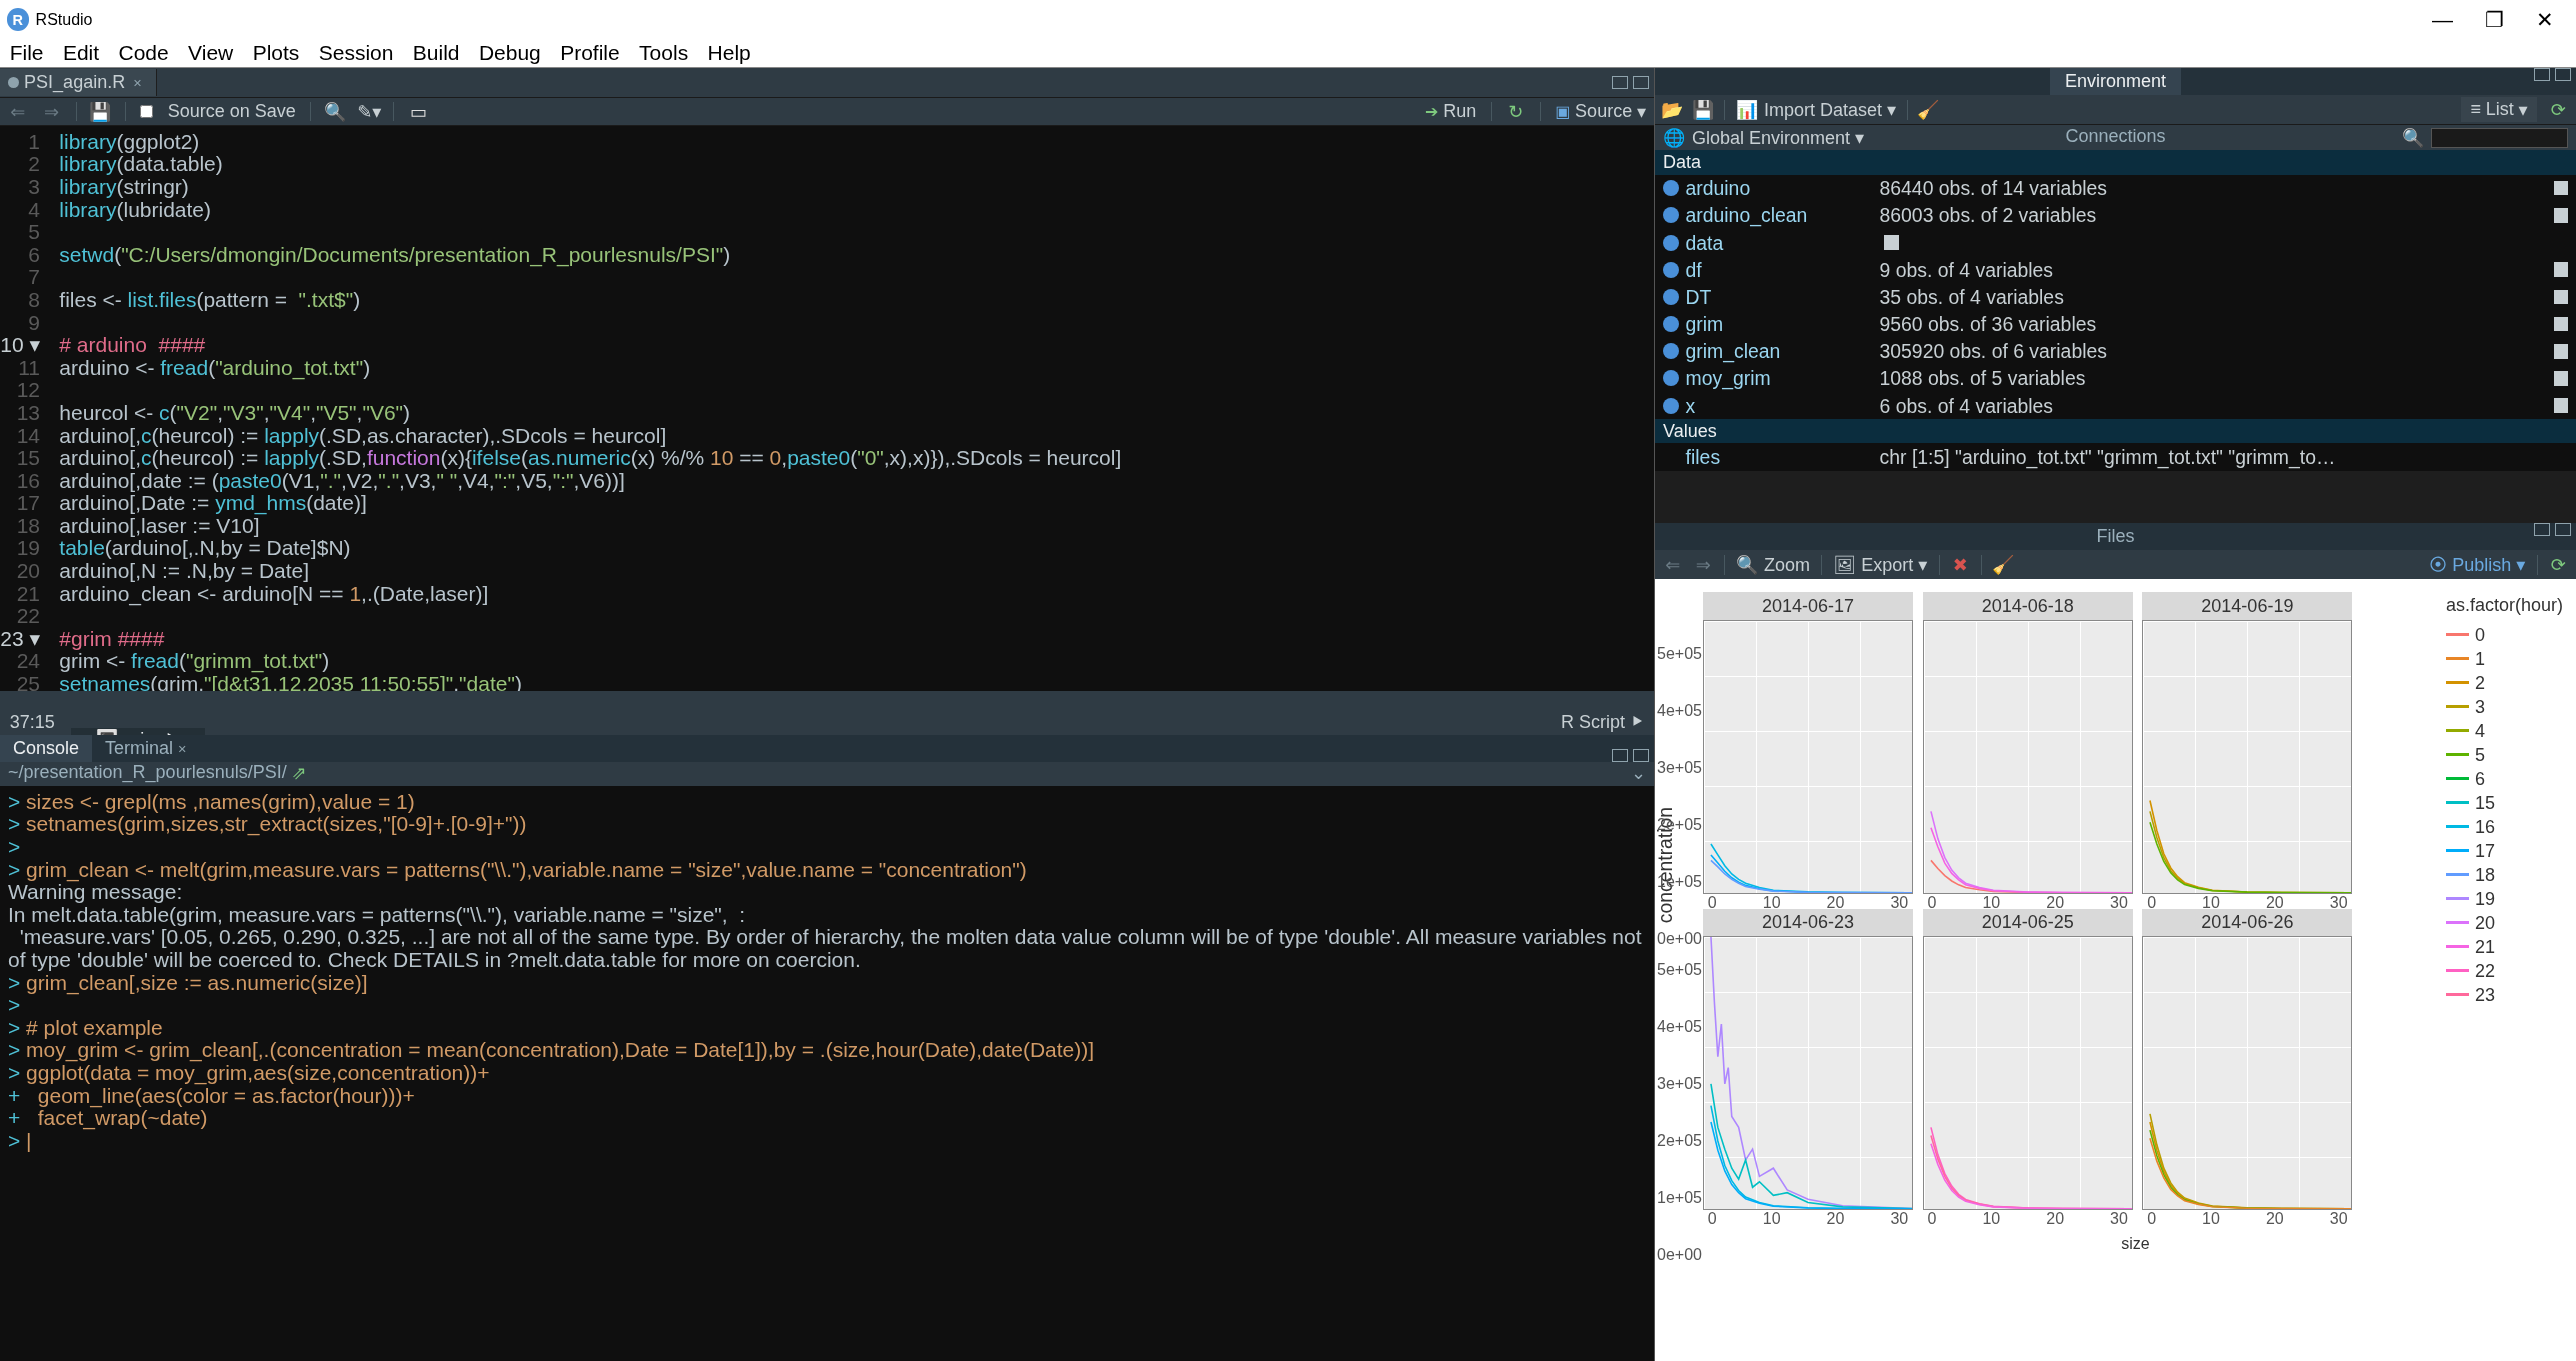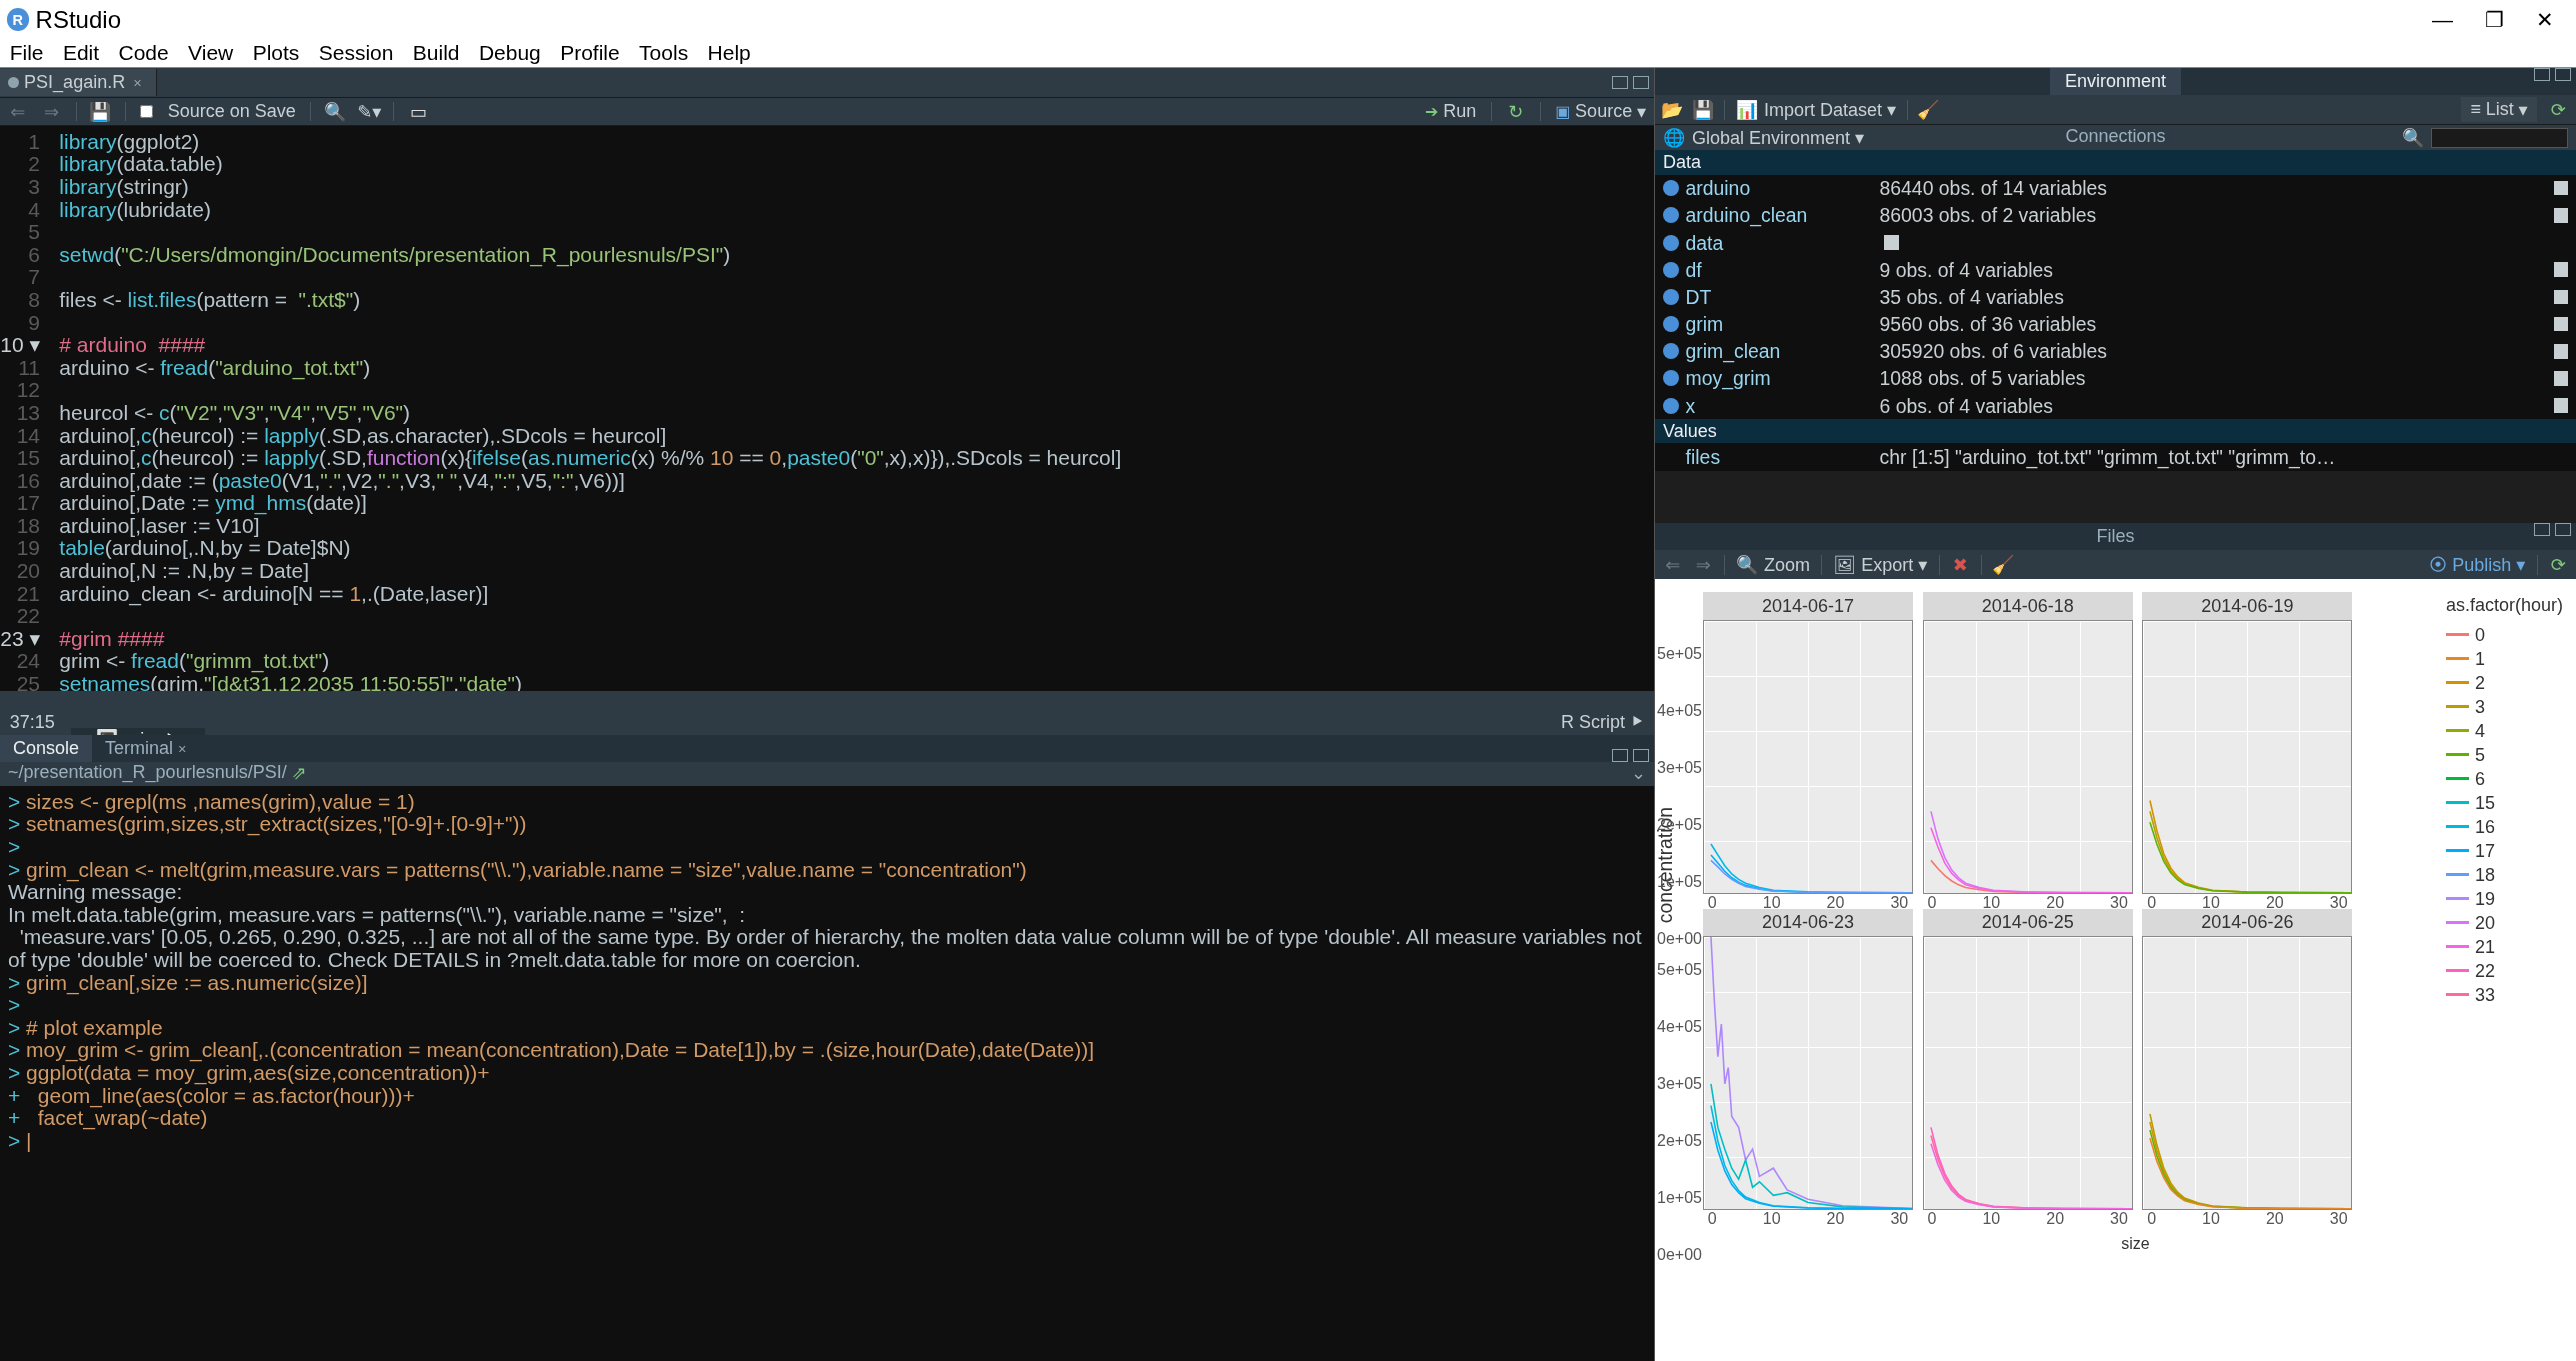--- a/index.html
+++ b/index.html
@@ -1,20 +1,20 @@
 <!DOCTYPE html>
 <html style="font-size:13px"><head>
 <meta charset="utf-8">
 <style>
 * { margin:0; padding:0; box-sizing:border-box; font-family:"Segoe UI",Arial,sans-serif; }
 body { background:#fff; width:2576px; height:1361px; overflow:hidden; font-size:19.4px; }
 .titlebar { height:39px; background:#fff; display:flex; align-items:center; padding:0 6.5px; justify-content:space-between; }
 .titlebar .left { display:flex; align-items:center; gap:6.5px; }
 .rlogo { width:22.6px; height:22.6px; border-radius:50%; background:#4a90d9; color:#fff; display:flex; align-items:center; justify-content:center; font-weight:bold; font-size:14.5px; }
-.titlebar .title { font-size:24px; }
+.titlebar .title { font-size:16px; }
 .winbtns { display:flex; gap:32px; padding-right:16px; }
 .winbtn { font-size:21px; color:#000; }
 .menubar { height:29px; background:#fff; display:flex; align-items:center; gap:19.4px; padding:0 9.7px; font-size:21px; color:#000; border-bottom:0.8px solid #888; }
 .menubar span { cursor:default; }
 .main { display:flex; height:calc(1361px - 39px - 29px); }
 .leftcol { width:1654px; display:flex; flex-direction:column; background:#1e1e1e; }
 .rightcol { width:922px; display:flex; flex-direction:column; background:#1e1e1e; border-left:1.6px solid #555; }
 
 .src-tabstrip { height:29px; background:#2f3b44; display:flex; align-items:center; position:relative; }
 .src-tab { background:#3a4750; color:#c8d0d4; padding:3.2px 14.5px 3.2px 8px; font-size:18px; display:flex; align-items:center; gap:4.8px; border-right:0.8px solid #1e1e1e; }
@@ -518,20 +518,20 @@
             <div class="li">
               <span class="sw" style="background:#F564E3"></span>
               <span>21</span>
             </div>
             <div class="li">
               <span class="sw" style="background:#FF61C3"></span>
               <span>22</span>
             </div>
             <div class="li">
               <span class="sw" style="background:#FF699C"></span>
-              <span>33</span>
+              <span>23</span>
             </div>
           </div>
       </div>
     </div>
   </div>
 </div>
 
 
 </body></html>

